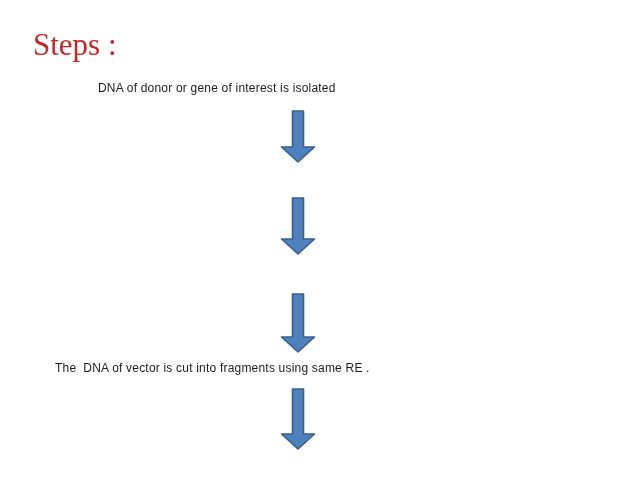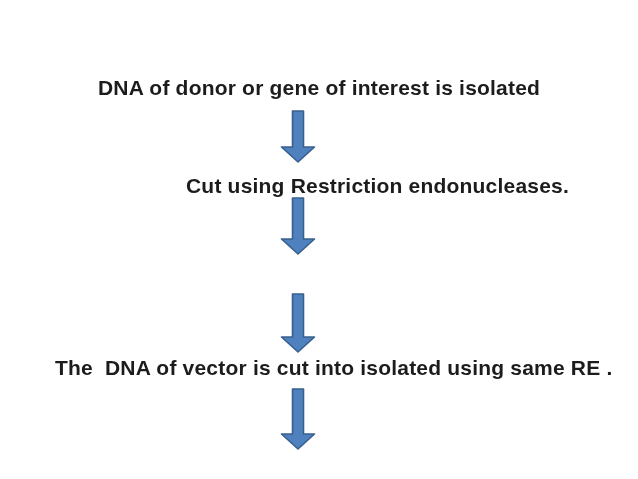--- a/index.html
+++ b/index.html
@@ -22,26 +22,25 @@
     margin: 0;
     font-family: "Liberation Serif", serif;
     font-weight: 400;
     font-size: 31px;
     line-height: 34px;
     color: var(--title-color, #cb2424);
     white-space: pre;
   }
   .step-text {
     position: absolute;
-    font-size: 21px;
+    font-size: 12px;
     line-height: 22px;
     letter-spacing: 0.2px;
     color: var(--text-color, #1c1c1c);
     white-space: pre;
-    font-weight: bold;
   }
   .s1 { left: 98px;  top: 77px;  }
   .s2 { left: 186px; top: 175px; }
   .s3 { left: 108px; top: 265px; }
   .s4 { left: 55px;  top: 357px; }
   .arrow {
     position: absolute;
     display: block;
   }
   .arrow polygon {
@@ -53,37 +52,37 @@
   .a1 { left: 280px; top: 110px; }
   .a2 { left: 280px; top: 197px; }
   .a3 { left: 280px; top: 293px; }
   .a4 { left: 280px; top: 388px; }
 </style>
 </head>
 <body>
 
 <div class="slide">
 
+  <h1 class="title">Steps :</h1>
 
   <div class="step-text s1">DNA of donor or gene of interest is isolated</div>
 
   <svg class="arrow a1" width="36" height="53" viewBox="0 0 36 53" aria-hidden="true">
     <polygon points="12.5,1 23.5,1 23.5,37 34.5,37 18,52 1.5,37 12.5,37"></polygon>
   </svg>
 
-  <div class="step-text s2">Cut using Restriction endonucleases.</div>
 
   <svg class="arrow a2" width="36" height="58" viewBox="0 0 36 58" aria-hidden="true">
     <polygon points="12.5,1 23.5,1 23.5,42 34.5,42 18,57 1.5,42 12.5,42"></polygon>
   </svg>
 
 
   <svg class="arrow a3" width="36" height="60" viewBox="0 0 36 60" aria-hidden="true">
     <polygon points="12.5,1 23.5,1 23.5,44 34.5,44 18,59 1.5,44 12.5,44"></polygon>
   </svg>
 
-  <div class="step-text s4">The  DNA of vector is cut into isolated using same RE .</div>
+  <div class="step-text s4">The  DNA of vector is cut into fragments using same RE .</div>
 
   <svg class="arrow a4" width="36" height="62" viewBox="0 0 36 62" aria-hidden="true">
     <polygon points="12.5,1 23.5,1 23.5,46 34.5,46 18,61 1.5,46 12.5,46"></polygon>
   </svg>
 
 </div>
 
 </body></html>

